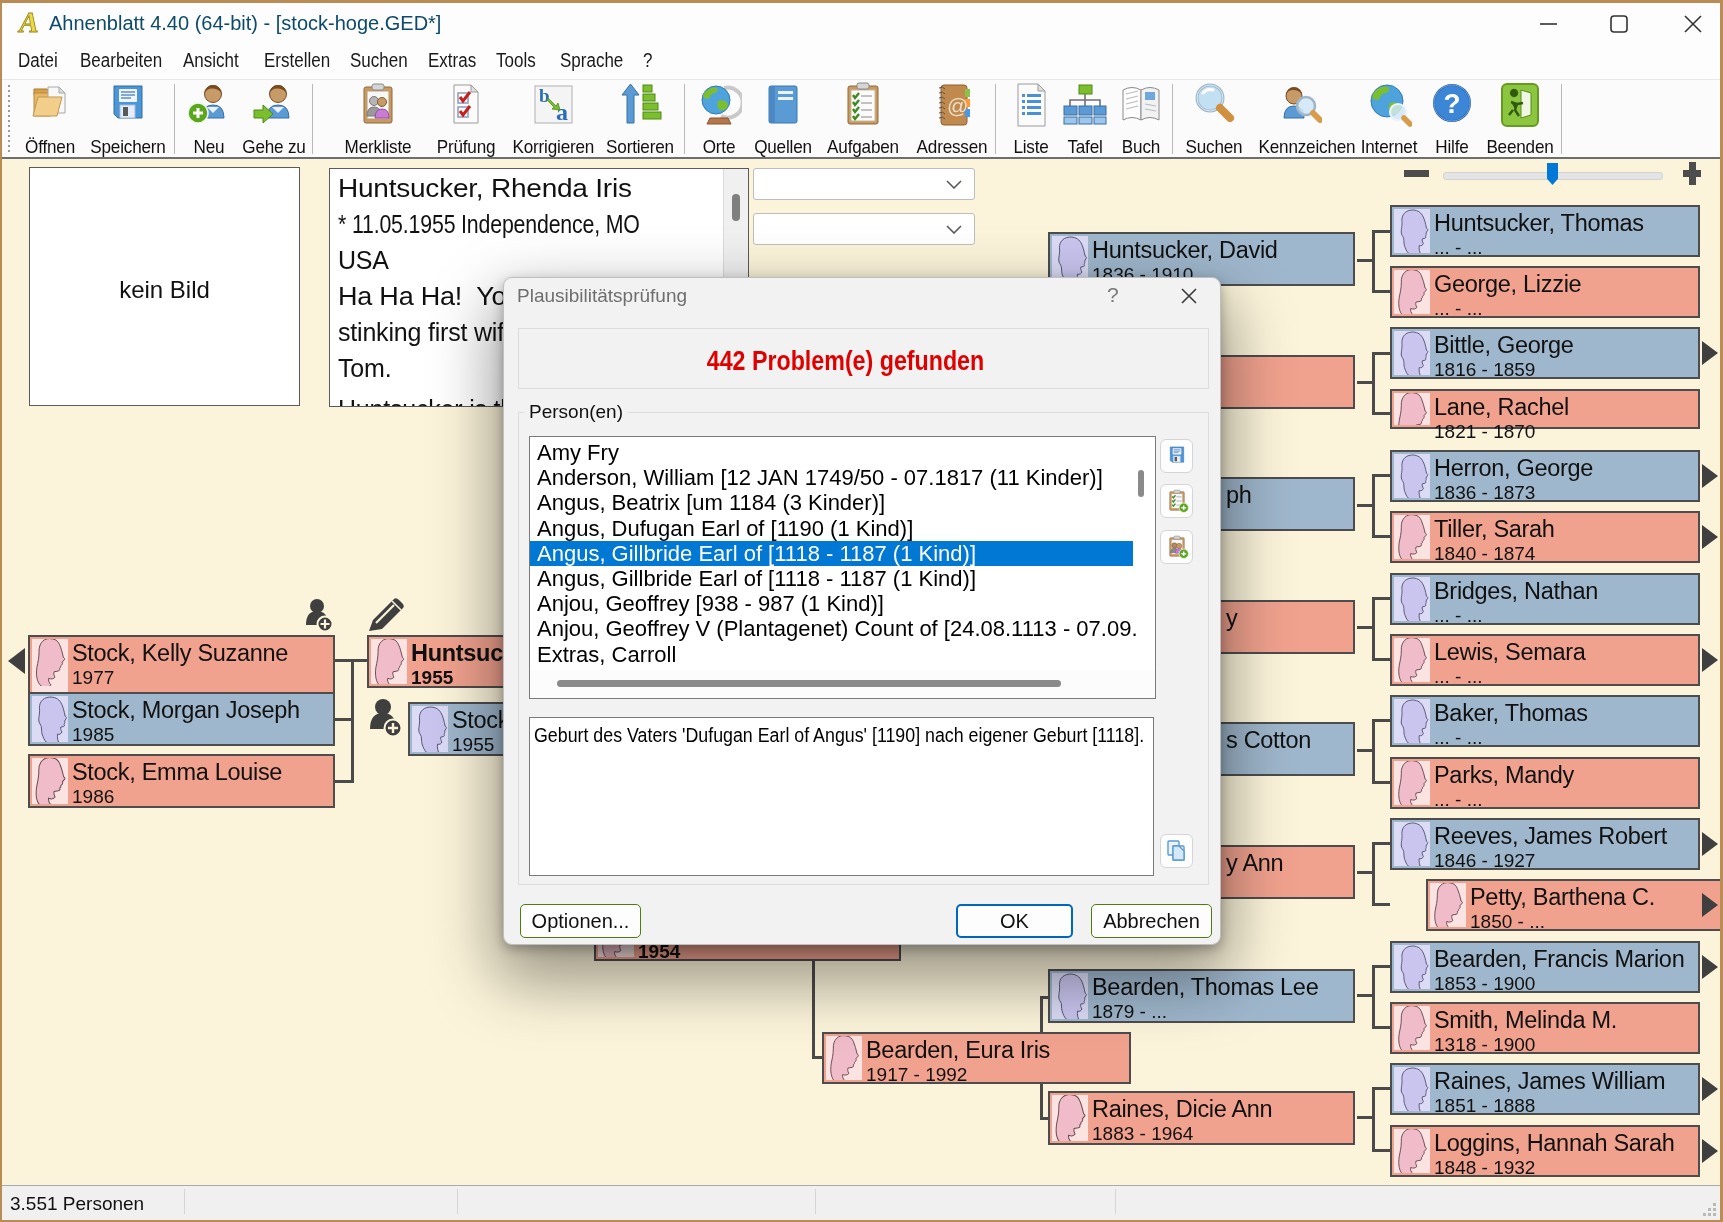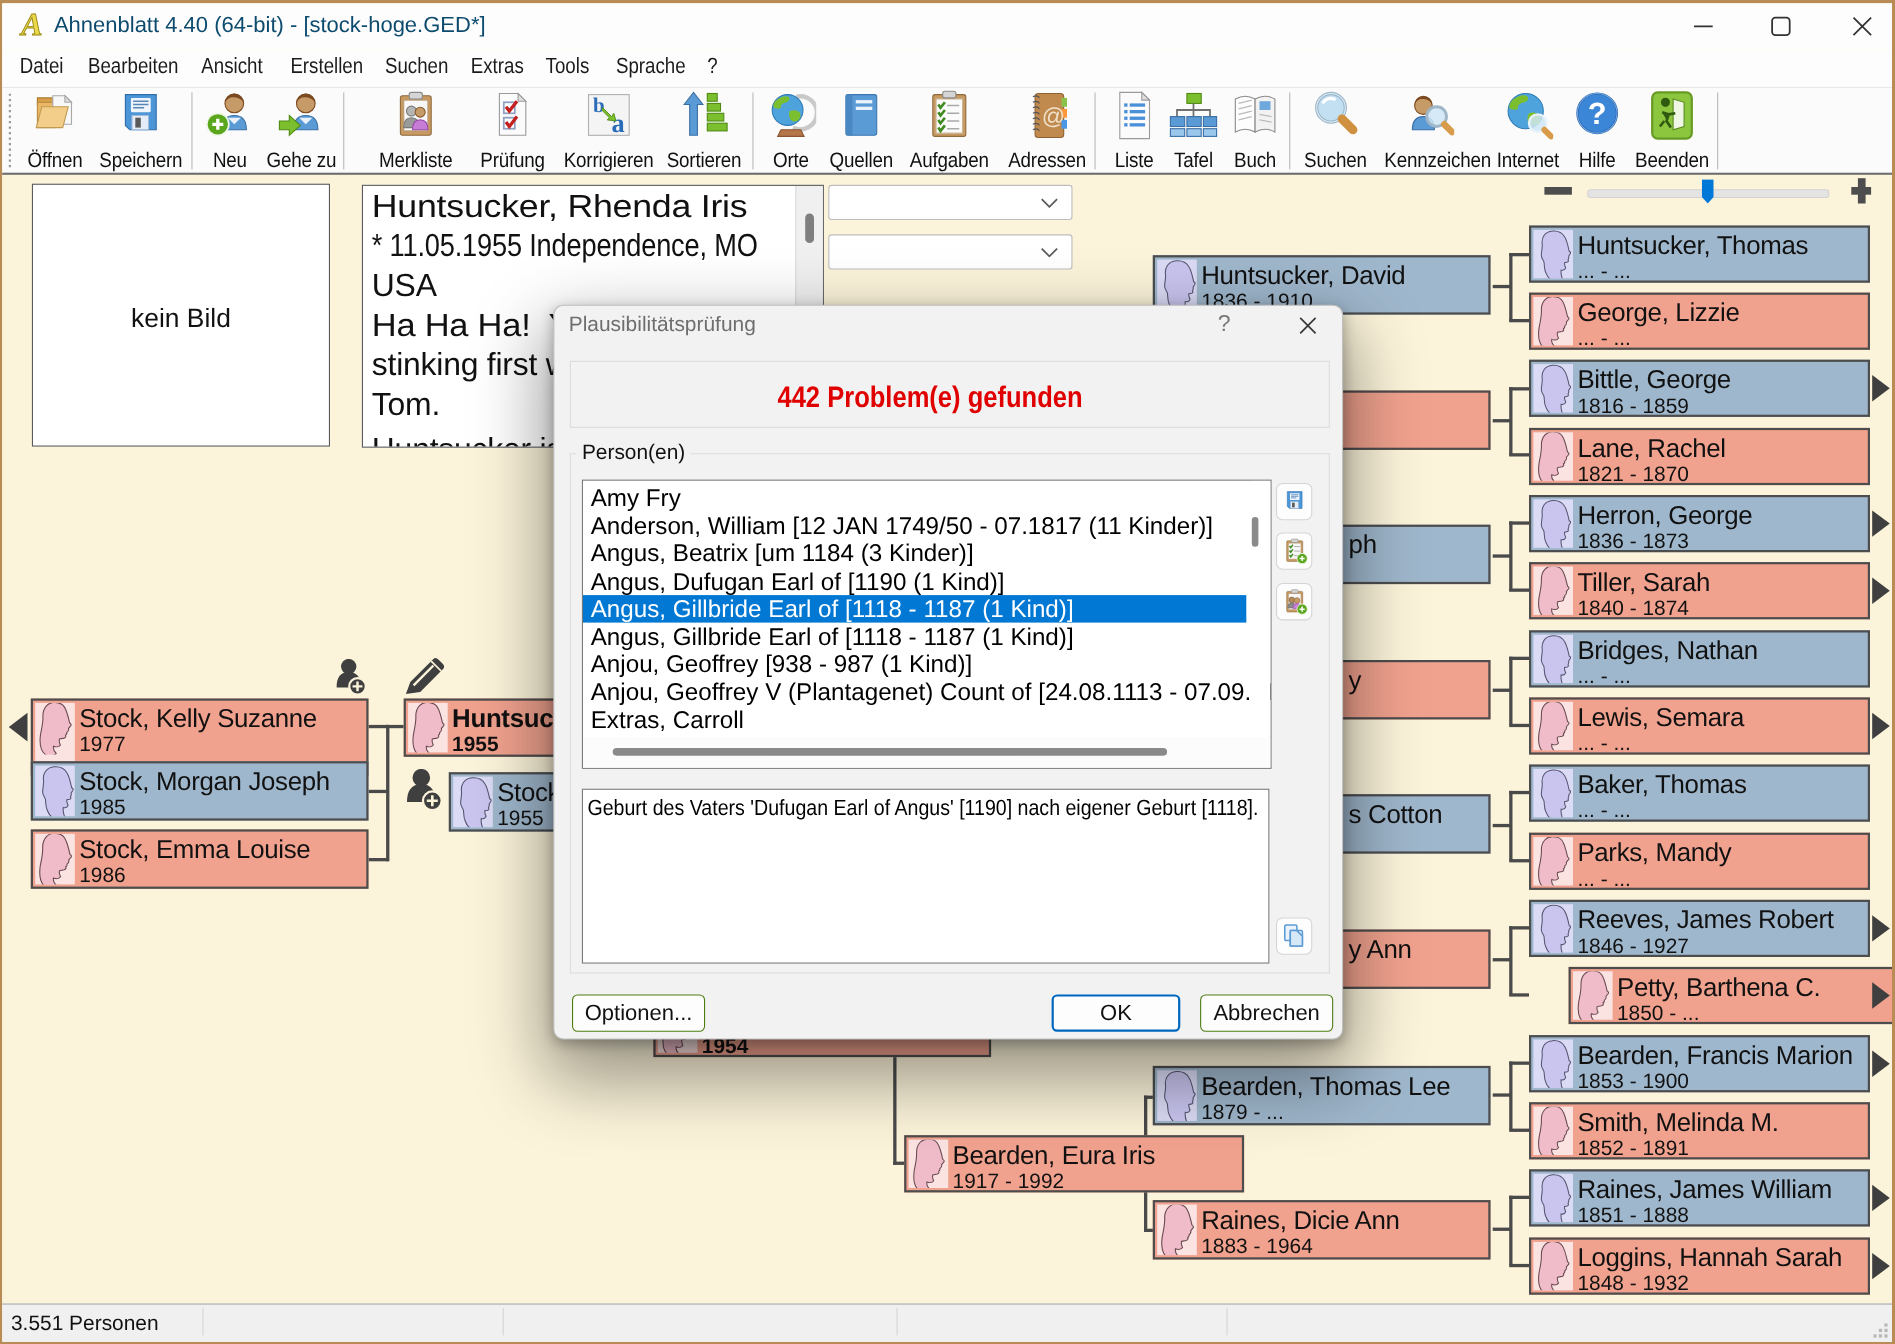--- a/index.html
+++ b/index.html
@@ -325,21 +325,21 @@
       <g id="mh">
         <path d="M17 4 C10 4.5 7 10 8 16 C8 20 7.2 22 7.2 25 C7.2 28 9 29 9.5 31 C10 34 9.5 37 11 40 C12 43 13.5 45 15.5 46.5 L15 48 L26.5 48 C24.5 44 24 41 24.4 38 C26.4 38.5 27.9 37.5 28.4 36 C27.4 34 27 33 27.4 31.5 L29.9 31 C30.9 30.5 30.9 30 30.4 29 C30.9 28 31.4 27 30.9 26 L32.4 23.5 C32.9 22.5 32.4 22 31.4 21.5 C30.4 17 29.4 12 27.4 9 C25.4 5.5 21.5 3.7 17 4 Z" fill="#C9C5EF" stroke="#555570" stroke-width="0.9"></path>
       </g>
     </defs>
       </svg>
 
     <div class="whitebox" style="left:27px;top:8px;width:271px;height:239px">
         <div style="position:absolute;left:0;right:0;top:108px;text-align:center;font-size:24px;color:#111">kein Bild</div>
       </div>
     <div class="whitebox" style="left:327px;top:9px;width:420px;height:239px;overflow:hidden">
-      <div style="position:absolute;left:8px;top:1px;font-size:29px;letter-spacing:-0.2px;line-height:36px;color:#111">
+      <div style="position:absolute;left:8px;top:1px;font-size:25px;letter-spacing:-0.2px;line-height:36px;color:#111">
           <div style="white-space:nowrap;transform:scaleX(1.12);transform-origin:left top">Huntsucker, Rhenda Iris</div>
           <div style="white-space:nowrap;transform:scaleX(0.853);transform-origin:left top">* 11.05.1955 Independence, MO</div>
           <div style="white-space:nowrap">USA</div>
           <div style="white-space:nowrap;transform:scaleX(1.08);transform-origin:left top">Ha Ha Ha!&nbsp; You can't do that to the</div>
           <div style="white-space:nowrap">stinking first wife of poor old</div>
           <div style="white-space:nowrap">Tom.</div>
           <div style="white-space:nowrap;margin-top:5px">Huntsucker is the name</div>
         </div>
       <div style="position:absolute;right:0;top:0;bottom:0;width:24px;background:#F0F0F0;border-left:1px solid #DADADA">
           <div style="position:absolute;left:8px;top:25px;width:8px;height:27px;background:#7F7F7F;border-radius:4px"></div>
@@ -543,21 +543,21 @@
         <div class="nm">George, Lizzie</div>
         <div class="dt">... - ...</div>
       </div>
     <div class="pbox m" style="left:1388px;top:168px;width:310px;height:52px">
         <div class="ic"><svg width="36" height="46" viewBox="2.5 3 30 44">
             <use href="#mh"></use>
           </svg></div>
         <div class="nm">Bittle, George</div>
         <div class="dt">1816 - 1859</div>
       </div>
-    <div class="pbox f" style="left:1388px;top:230px;width:310px;height:52px">
+    <div class="pbox f" style="left:1388px;top:230px;width:310px;height:40px">
         <div class="ic"><svg width="36" height="46" viewBox="2.5 3 30 43">
             <use href="#fh"></use>
           </svg></div>
         <div class="nm">Lane, Rachel</div>
         <div class="dt">1821 - 1870</div>
       </div>
     <div class="pbox m" style="left:1388px;top:291px;width:310px;height:52px">
         <div class="ic"><svg width="36" height="46" viewBox="2.5 3 30 44">
             <use href="#mh"></use>
           </svg></div>
@@ -618,21 +618,21 @@
             <use href="#mh"></use>
           </svg></div>
         <div class="nm">Bearden, Francis Marion</div>
         <div class="dt">1853 - 1900</div>
       </div>
     <div class="pbox f" style="left:1388px;top:843px;width:310px;height:52px">
         <div class="ic"><svg width="36" height="46" viewBox="2.5 3 30 43">
             <use href="#fh"></use>
           </svg></div>
         <div class="nm">Smith, Melinda M.</div>
-        <div class="dt">1852 - 1891</div>
+        <div class="dt">1318 - 1900</div>
       </div>
     <div class="pbox m" style="left:1388px;top:904px;width:310px;height:52px">
         <div class="ic"><svg width="36" height="46" viewBox="2.5 3 30 44">
             <use href="#mh"></use>
           </svg></div>
         <div class="nm">Raines, James William</div>
         <div class="dt">1851 - 1888</div>
       </div>
     <div class="pbox f" style="left:1388px;top:966px;width:310px;height:52px">
         <div class="ic"><svg width="36" height="46" viewBox="2.5 3 30 43">

